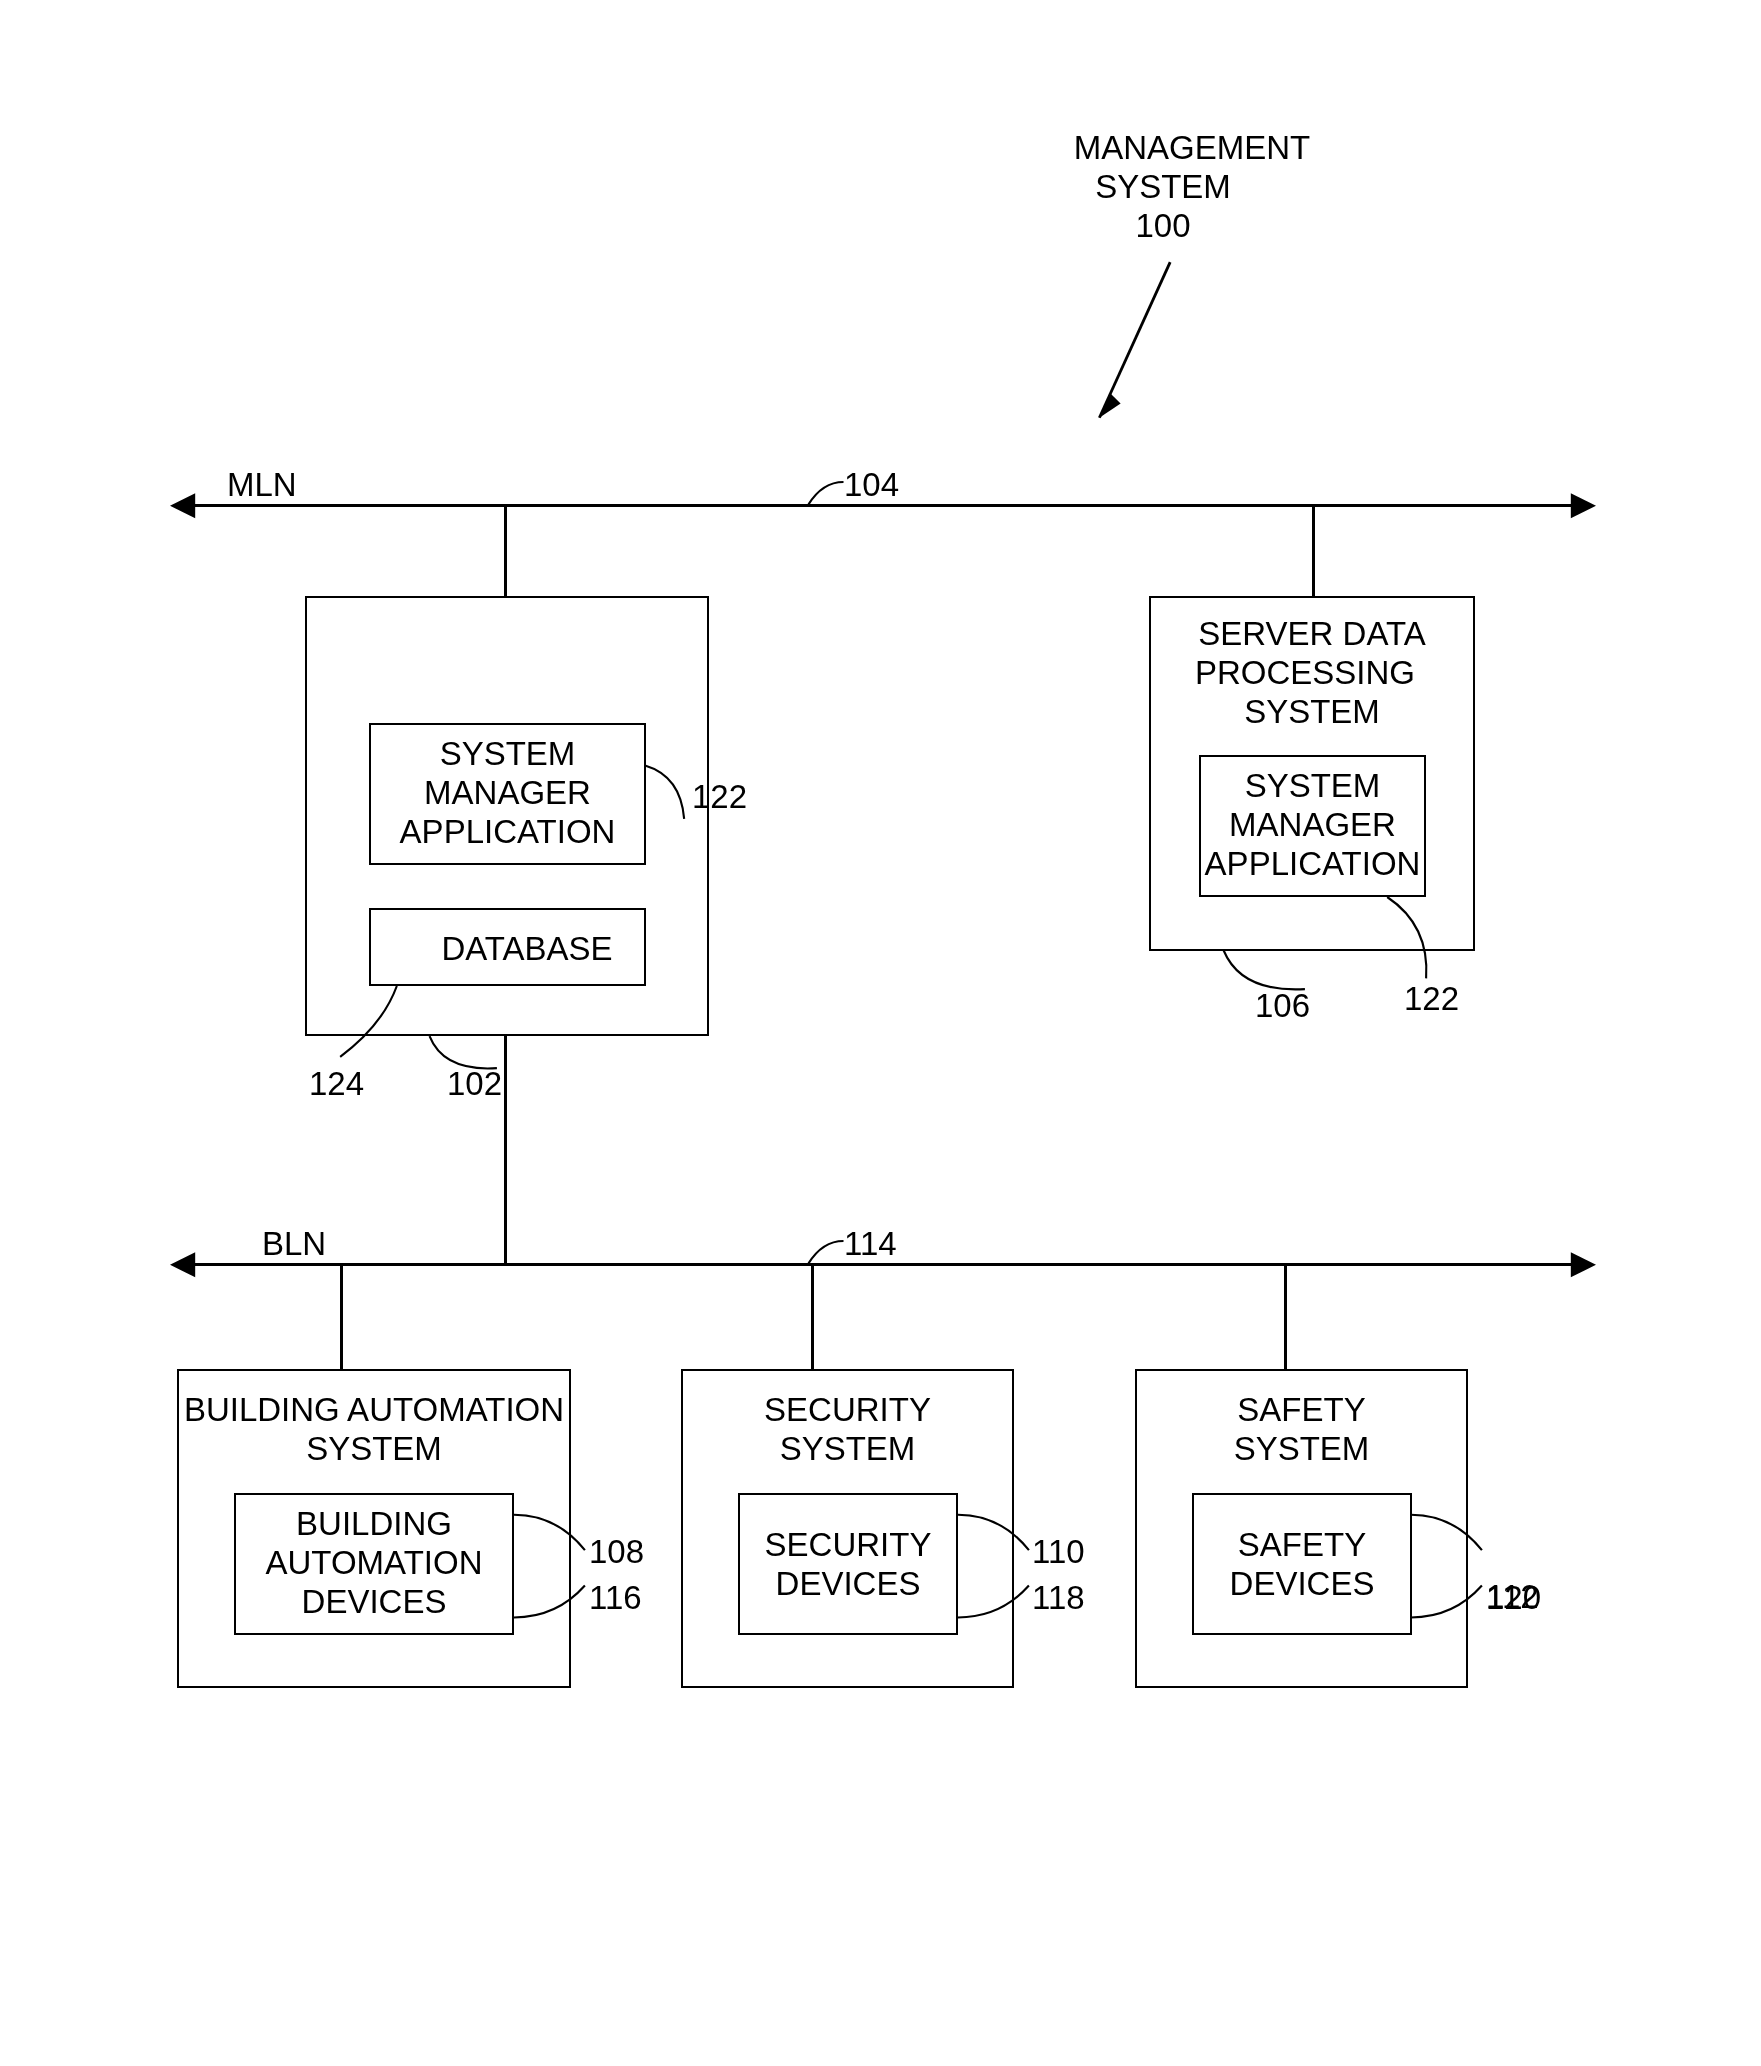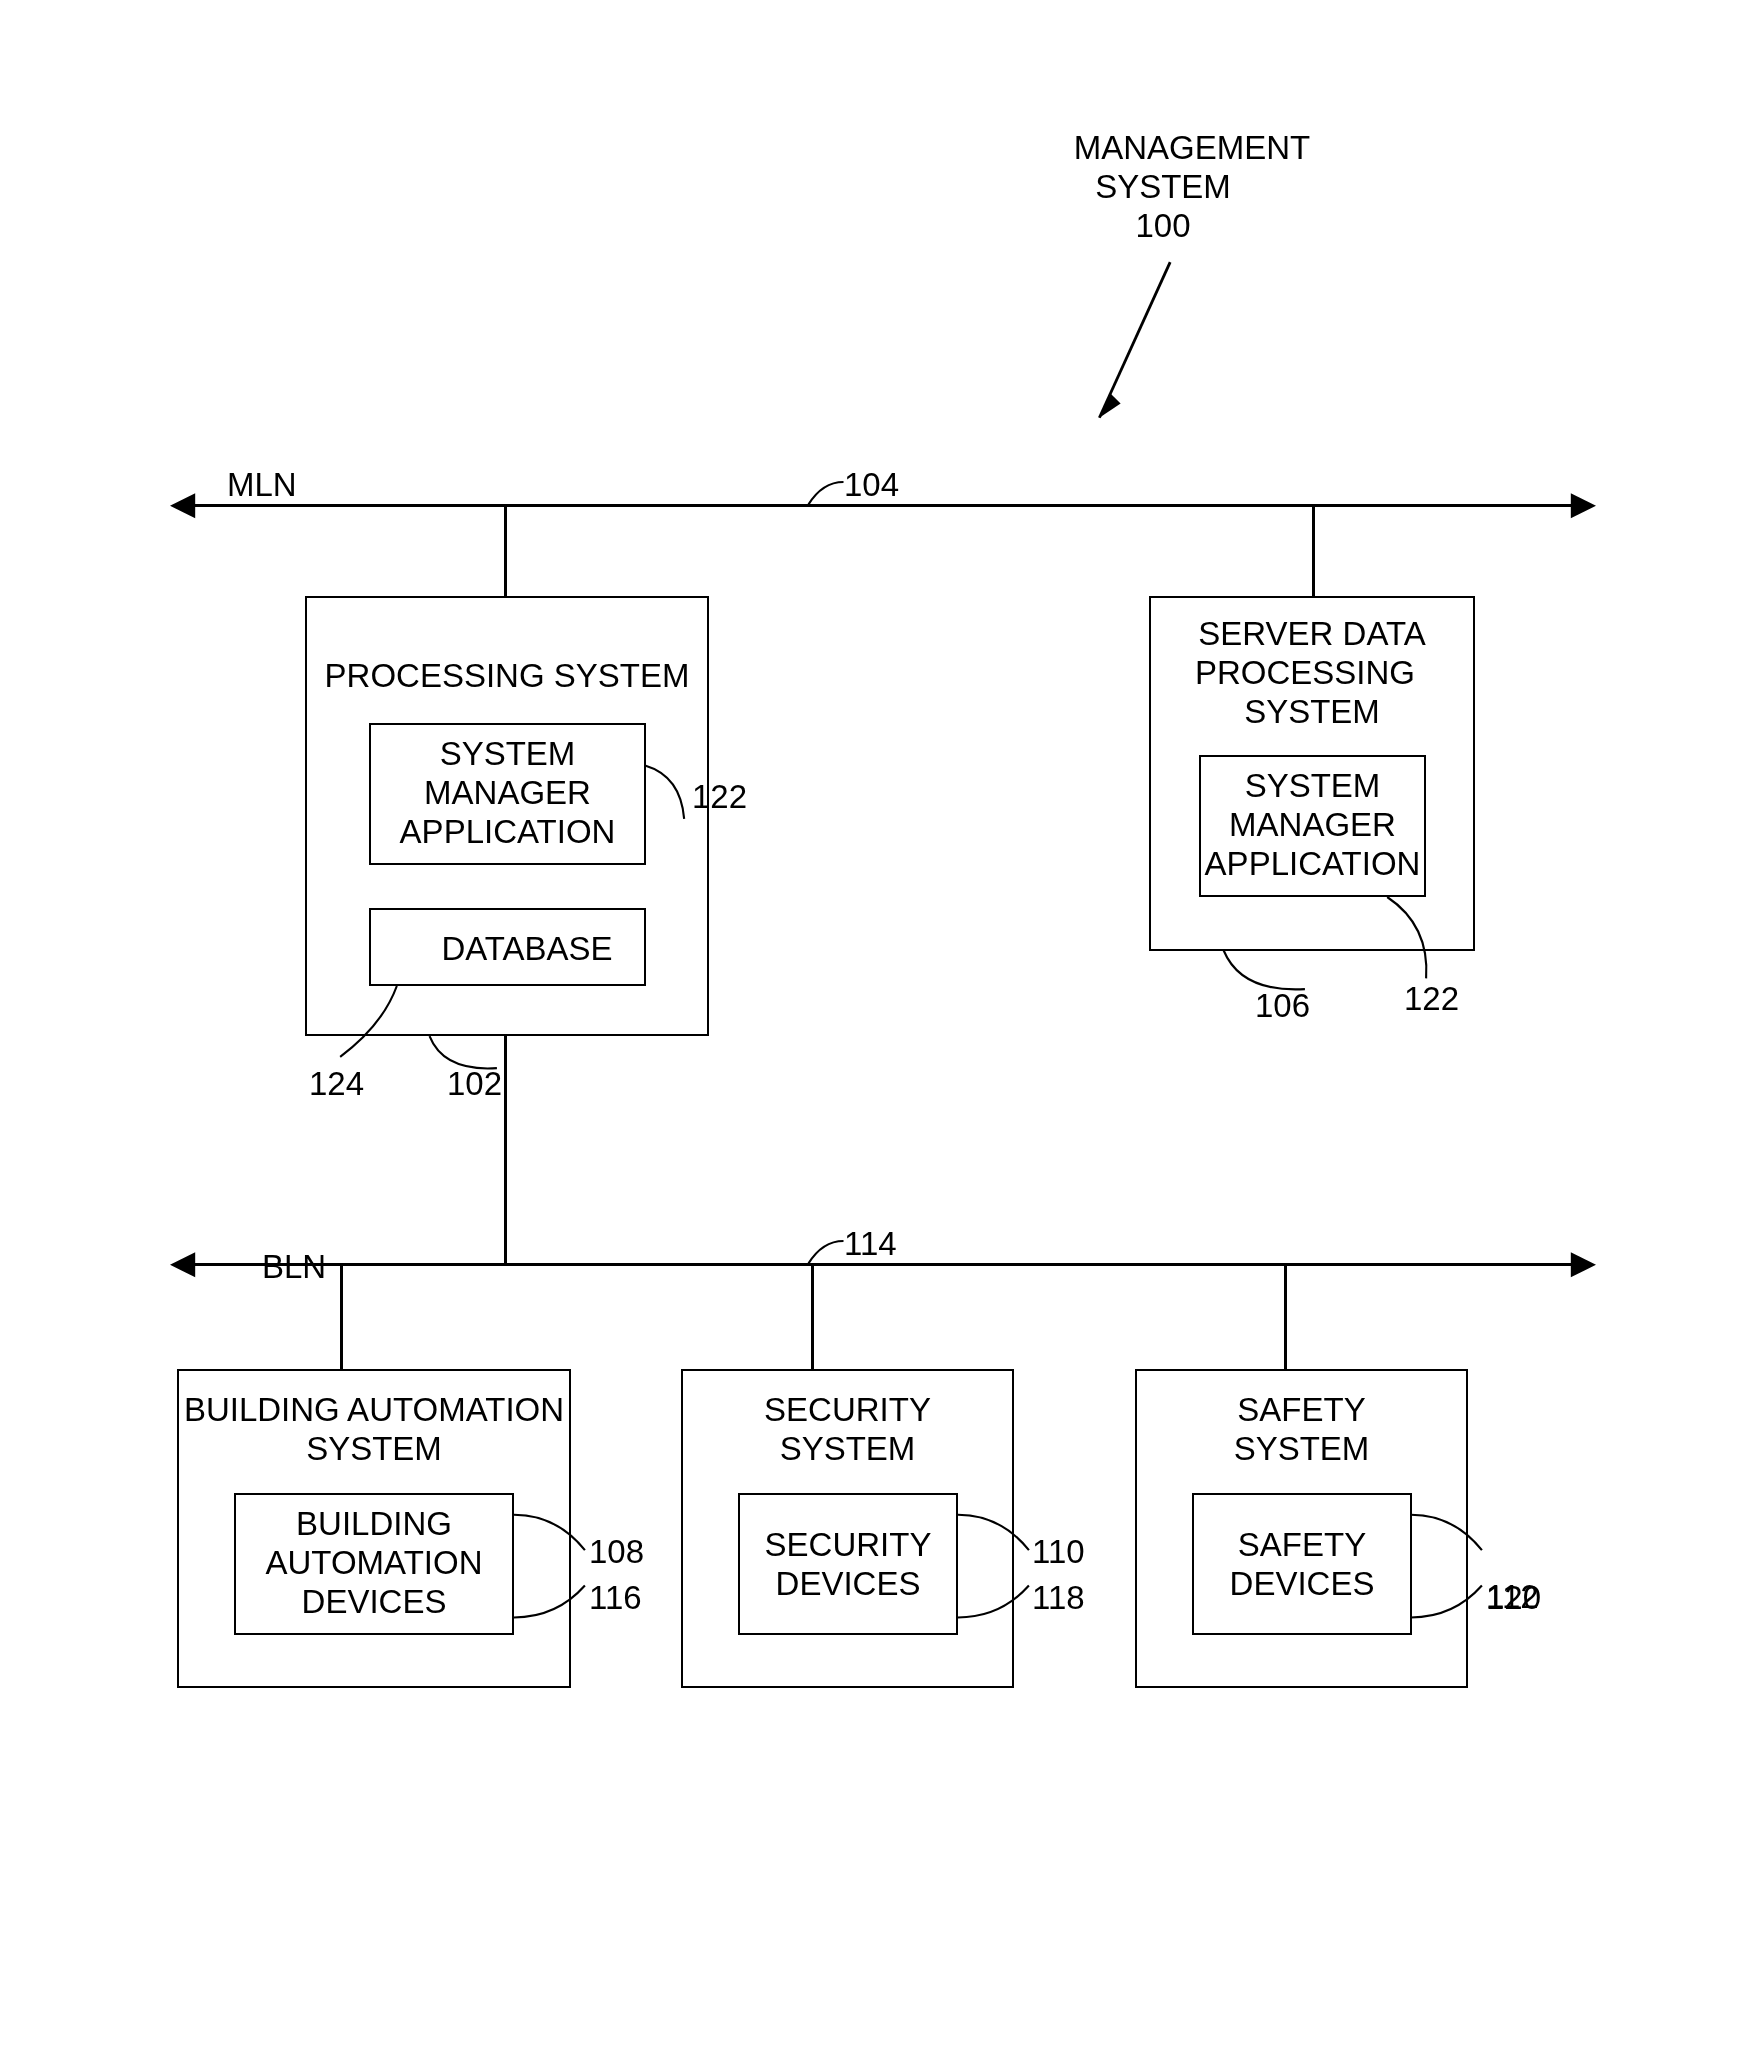--- a/index.html
+++ b/index.html
@@ -68,21 +68,20 @@
   <div class="text" style="left:844px; top:465px;">104</div>
   <svg class="abs" style="left:801px; top:475px;" width="50" height="35" viewBox="0 0 70 50">
     <path d="M60 10 Q30 10 10 42" stroke="#000" stroke-width="3" fill="none"></path>
   </svg>
 
   <div class="line" style="left:504px; top:505px; width:2.8px; height:91px;"></div>
 
   <div class="line" style="left:1312px; top:505px; width:2.8px; height:91px;"></div>
 
   <div class="box" style="left:305px; top:596px; width:404px; height:440px;"></div>
-  <div class="text" style="left:305px; top:656px; width:404px;">PROCESSING SYSTEM</div>
 
   <div class="box" style="left:369px; top:723px; width:277px; height:142px;"></div>
   <div class="text" style="left:369px; top:734px; width:277px;">SYSTEM</div>
   <div class="text" style="left:369px; top:773px; width:277px;">MANAGER</div>
   <div class="text" style="left:369px; top:812px; width:277px;">APPLICATION</div>
 
   <div class="box" style="left:369px; top:908px; width:277px; height:78px;"></div>
   <div class="text" style="left:369px; top:929px; width:316px;">DATABASE</div>
 
   <div class="text" style="left:692px; top:777px;">122</div>
@@ -122,21 +121,21 @@
 
   <div class="line" style="left:504px; top:1036px; width:2.8px; height:227px;"></div>
 
   <div class="line" style="left:192px; top:1263px; width:1383px; height:2.8px;"></div>
   <svg class="abs" style="left:170px; top:1252px;" width="28" height="25.5" viewBox="0 0 40 36">
     <polygon points="0,18 36,0 36,36" fill="#000"></polygon>
   </svg>
   <svg class="abs" style="left:1568px; top:1252px;" width="28" height="25.5" viewBox="0 0 40 36">
     <polygon points="40,18 4,0 4,36" fill="#000"></polygon>
   </svg>
-  <div class="text" style="left:262px; top:1224px; text-align:right;margin-top:23px;">BLN</div>
+  <div class="text" style="left:262px; top:1224px; text-align:right;">BLN</div>
   <div class="text" style="left:844px; top:1224px;">114</div>
   <svg class="abs" style="left:801px; top:1234px;" width="50" height="35" viewBox="0 0 70 50">
     <path d="M60 10 Q30 10 10 42" stroke="#000" stroke-width="3" fill="none"></path>
   </svg>
 
   <div class="line" style="left:340px; top:1264px; width:2.8px; height:105px;"></div>
   <div class="line" style="left:811px; top:1264px; width:2.8px; height:105px;"></div>
   <div class="line" style="left:1284px; top:1264px; width:2.8px; height:105px;"></div>
 
   <div class="box" style="left:177px; top:1369px; width:394px; height:319px;"></div>

